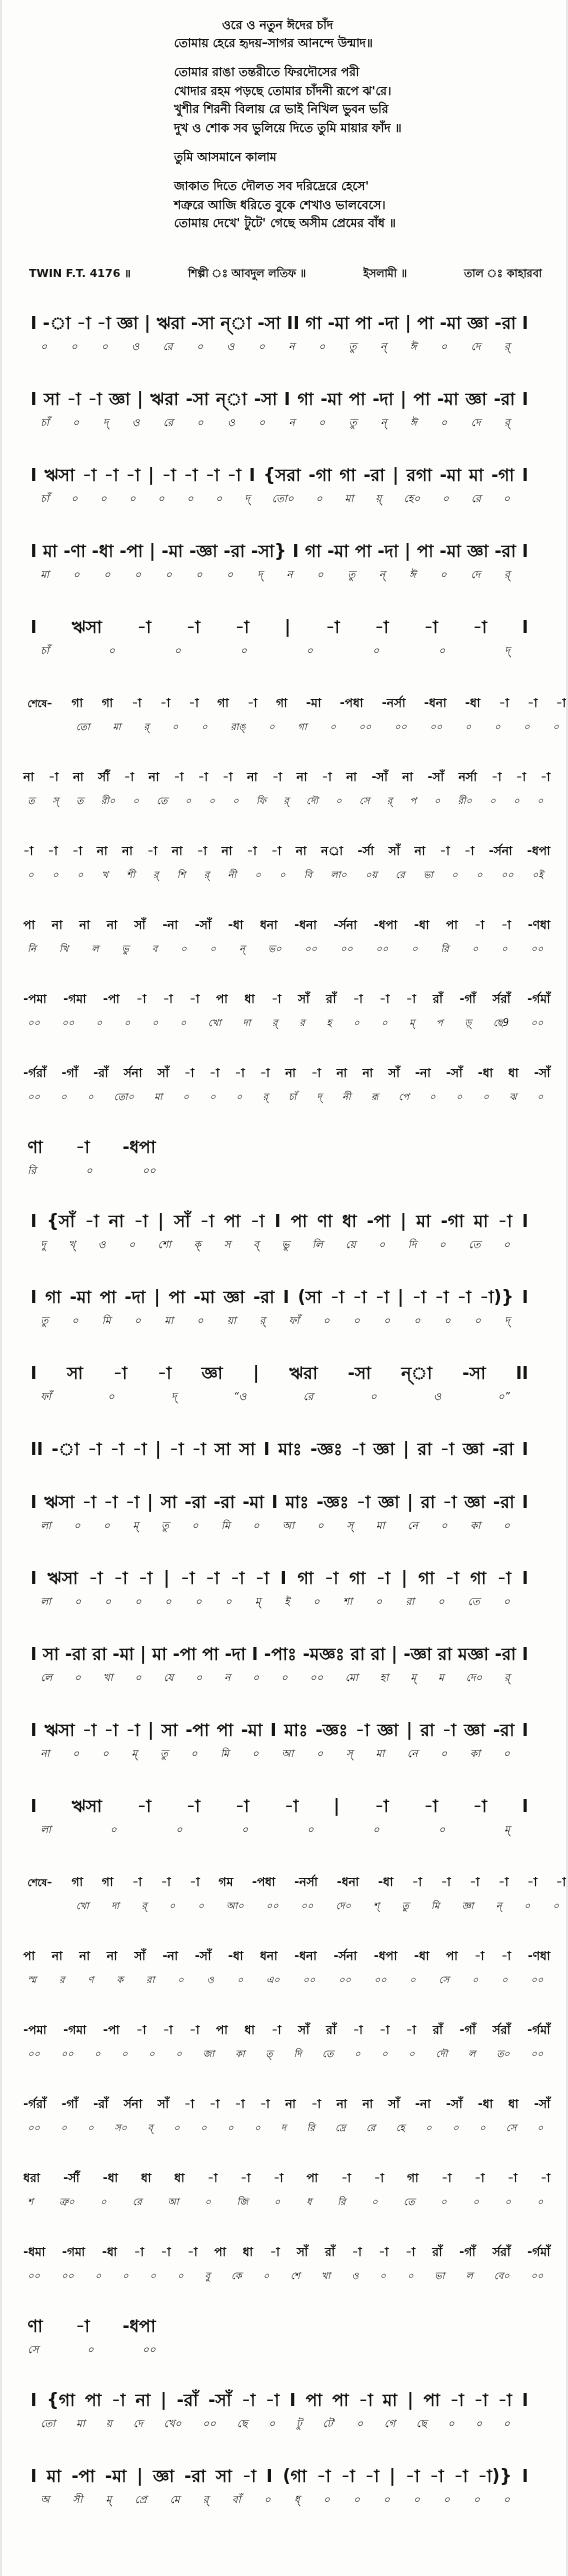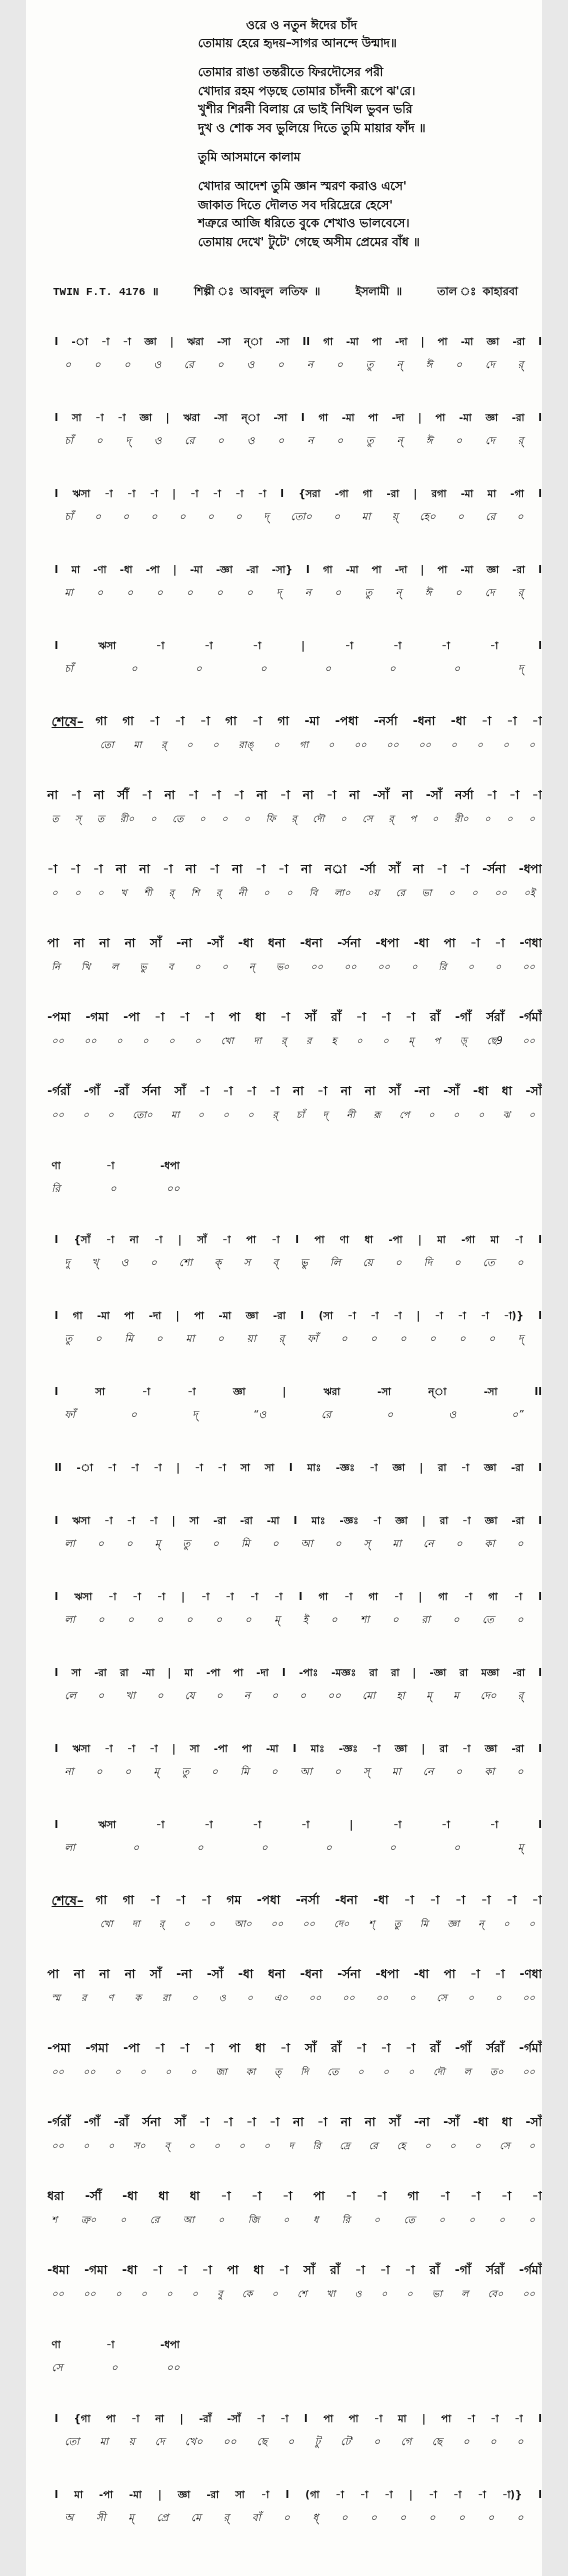--- a/index.html
+++ b/index.html
@@ -1,40 +1,40 @@
 <!DOCTYPE html>
 <html style="font-size:11.4px"><head>
 <meta charset="utf-8">
 <style>
   html,body{margin:0;padding:0;background:#e8e8e8;}
   .page{
-    position:relative;width:516px;height:2576px;margin:0 auto;
+    position:relative;width:564px;height:2576px;margin:0 auto;
     background:#fdfdfb;color:#151515;overflow:hidden;
     font-family:"DejaVu Sans","Liberation Sans",sans-serif;
   }
   
   .lyrics{padding:15.6px 7.1px 0 172px;font-weight:bold;font-size:12px;line-height:18.5px;}
   .stanza{margin-bottom:10.7px;}
   .lline{white-space:nowrap;}
   .lline.indent{padding-left:48px;}
   
   .credits{
     display:flex;justify-content:space-between;align-items:baseline;
-    padding:21.3px 24px 0 27px;font-weight:bold;font-size:11px;font-family:Liberation Mono, monospace;
+    padding:21.3px 24px 0 27px;font-weight:bold;font-size:11px;
   }
   
   .notation{padding:31px 0 0 0;}
   .nline{display:flex;align-items:flex-start;}
-  .nlabel{flex:0 0 44px;margin-left:4.3px;font-weight:bold;font-size:13px;line-height:17px;text-decoration:underline;}
+  .nlabel{flex:0 0 44px;margin-left:4.3px;font-weight:bold;font-size:10px;line-height:17px;}
   .ncol{flex:1;}
   .notes,.bols{
     text-align:justify;text-align-last:justify;-moz-text-align-last:justify;
     white-space:normal;line-height:17px;
   }
-  .notes{font-weight:bold;font-size:10px;}
+  .notes{font-weight:bold;font-size:17px;}
   .bols{font-size:10.3px;margin-top:6px;font-style:italic;}
   
   .nline.bar{margin:0 0 36px 28.4px;}
   .nline.bar .ncol{max-width:498px;}
   .nline.bar .bols{padding:0 18.5px 0 10px;}
   
   .nline.dense{margin:0 0 34px 21.3px;}
   .nline.dense .ncol{max-width:527px;}
   .nline.dense .notes{font-size:12px;}
   .nline.dense .bols{font-size:9.6px;padding:0 7.1px 0 4.3px;}
@@ -55,21 +55,20 @@
       <div class="stanza">
         <div class="lline">তোমার রাঙা তন্তরীতে ফিরদৌসের পরী</div>
         <div class="lline">খোদার রহম পড়ছে তোমার চাঁদনী রূপে ঝ'রে।</div>
         <div class="lline">খুশীর শিরনী বিলায় রে ভাই নিখিল ভুবন ভরি</div>
         <div class="lline">দুখ ও শোক সব ভুলিয়ে দিতে তুমি মায়ার ফাঁদ ॥</div>
       </div>
       <div class="stanza">
         <div class="lline">তুমি আসমানে কালাম</div>
       </div>
       <div class="stanza">
-        <div class="lline">খোদার আদেশ তুমি জ্ঞান স্মরণ করাও এসে'</div>
         <div class="lline">জাকাত দিতে দৌলত সব দরিদ্রেরে হেসে'</div>
         <div class="lline">শত্রুরে আজি ধরিতে বুকে শেখাও ভালবেসে।</div>
         <div class="lline">তোমায় দেখে' টুটে' গেছে অসীম প্রেমের বাঁধ ॥</div>
       </div>
     </div>
 
   <div class="credits">
     <span>TWIN  F.T.  4176 ॥</span>
     <span>শিল্পী ঃ আবদুল লতিফ ॥</span>
     <span>ইসলামী ॥</span>

